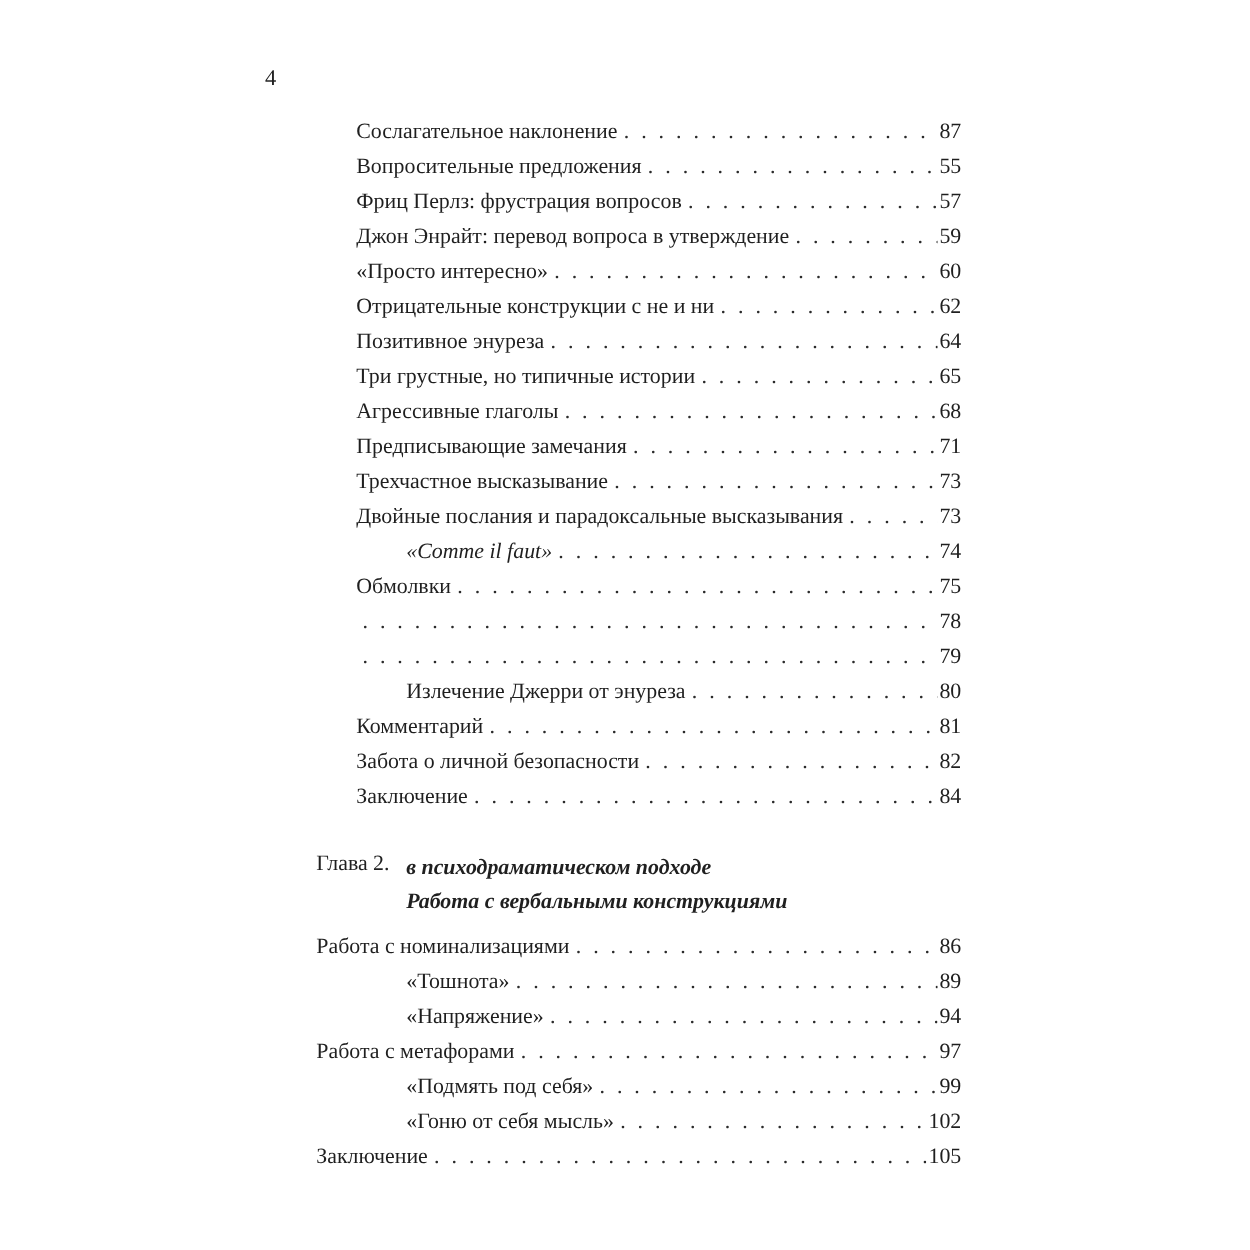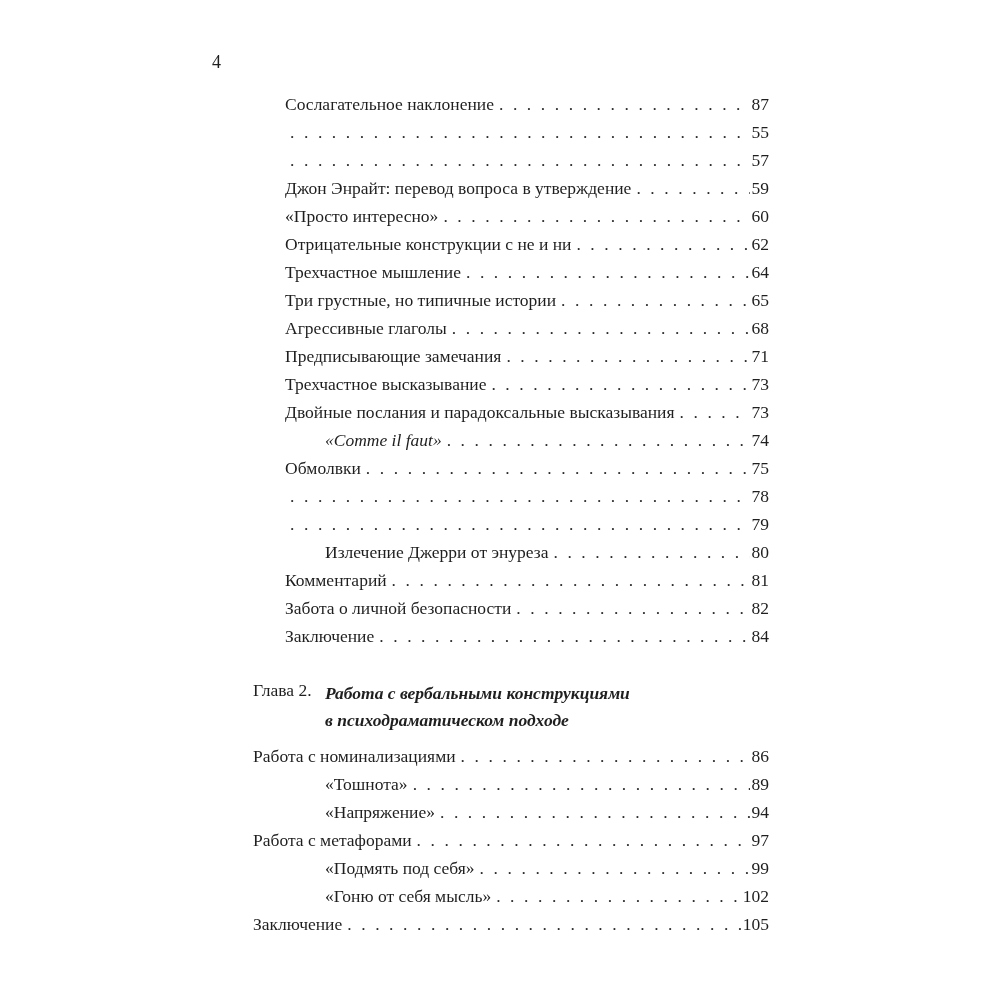--- a/index.html
+++ b/index.html
@@ -77,44 +77,46 @@
 
 <div class="page">
   <div class="folio">4</div>
   <div class="toc">
       <div class="entry indent1">
         <span class="label">Сослагательное наклонение</span>
         <span class="dots">. . . . . . . . . . . . . . . . . . . . . . . . . . . . . . . . . . . . . . . . . . . . . . . . . . . . . . . . . . . . . . . . . . . . . . </span>
         <span class="pagenum">87</span>
       </div>
       <div class="entry indent1">
+        <span class="label">Вопросительные предложения</span>
         <span class="dots">. . . . . . . . . . . . . . . . . . . . . . . . . . . . . . . . . . . . . . . . . . . . . . . . . . . . . . . . . . . . . . . . . . . . . . </span>
         <span class="pagenum">55</span>
       </div>
       <div class="entry indent1">
+        <span class="label">Фриц Перлз: фрустрация вопросов</span>
         <span class="dots">. . . . . . . . . . . . . . . . . . . . . . . . . . . . . . . . . . . . . . . . . . . . . . . . . . . . . . . . . . . . . . . . . . . . . . </span>
         <span class="pagenum">57</span>
       </div>
       <div class="entry indent1">
         <span class="label">Джон Энрайт: перевод вопроса в утверждение</span>
         <span class="dots">. . . . . . . . . . . . . . . . . . . . . . . . . . . . . . . . . . . . . . . . . . . . . . . . . . . . . . . . . . . . . . . . . . . . . . </span>
         <span class="pagenum">59</span>
       </div>
       <div class="entry indent1">
         <span class="label">«Просто интересно»</span>
         <span class="dots">. . . . . . . . . . . . . . . . . . . . . . . . . . . . . . . . . . . . . . . . . . . . . . . . . . . . . . . . . . . . . . . . . . . . . . </span>
         <span class="pagenum">60</span>
       </div>
       <div class="entry indent1">
         <span class="label">Отрицательные конструкции с не и ни</span>
         <span class="dots">. . . . . . . . . . . . . . . . . . . . . . . . . . . . . . . . . . . . . . . . . . . . . . . . . . . . . . . . . . . . . . . . . . . . . . </span>
         <span class="pagenum">62</span>
       </div>
       <div class="entry indent1">
-        <span class="label">Трехчастное мышление</span>
+        <span class="label">Позитивное энуреза</span>
         <span class="dots">. . . . . . . . . . . . . . . . . . . . . . . . . . . . . . . . . . . . . . . . . . . . . . . . . . . . . . . . . . . . . . . . . . . . . . </span>
         <span class="pagenum">64</span>
       </div>
       <div class="entry indent1">
         <span class="label">Три грустные, но типичные истории</span>
         <span class="dots">. . . . . . . . . . . . . . . . . . . . . . . . . . . . . . . . . . . . . . . . . . . . . . . . . . . . . . . . . . . . . . . . . . . . . . </span>
         <span class="pagenum">65</span>
       </div>
       <div class="entry indent1">
         <span class="label">Агрессивные глаголы</span>
@@ -170,22 +172,22 @@
         <span class="pagenum">82</span>
       </div>
       <div class="entry indent1">
         <span class="label">Заключение</span>
         <span class="dots">. . . . . . . . . . . . . . . . . . . . . . . . . . . . . . . . . . . . . . . . . . . . . . . . . . . . . . . . . . . . . . . . . . . . . . </span>
         <span class="pagenum">84</span>
       </div>
       <div class="chapter">
         <span class="chapter-prefix">Глава 2.</span>
         <div class="chapter-title">
+          <div>в психодраматическом подходе</div>
           <div>Работа с вербальными конструкциями</div>
-          <div>в психодраматическом подходе</div>
         </div>
       </div>
       <div class="entry indent0">
         <span class="label">Работа с номинализациями</span>
         <span class="dots">. . . . . . . . . . . . . . . . . . . . . . . . . . . . . . . . . . . . . . . . . . . . . . . . . . . . . . . . . . . . . . . . . . . . . . </span>
         <span class="pagenum">86</span>
       </div>
       <div class="entry indent2">
         <span class="label">«Тошнота»</span>
         <span class="dots">. . . . . . . . . . . . . . . . . . . . . . . . . . . . . . . . . . . . . . . . . . . . . . . . . . . . . . . . . . . . . . . . . . . . . . </span>

